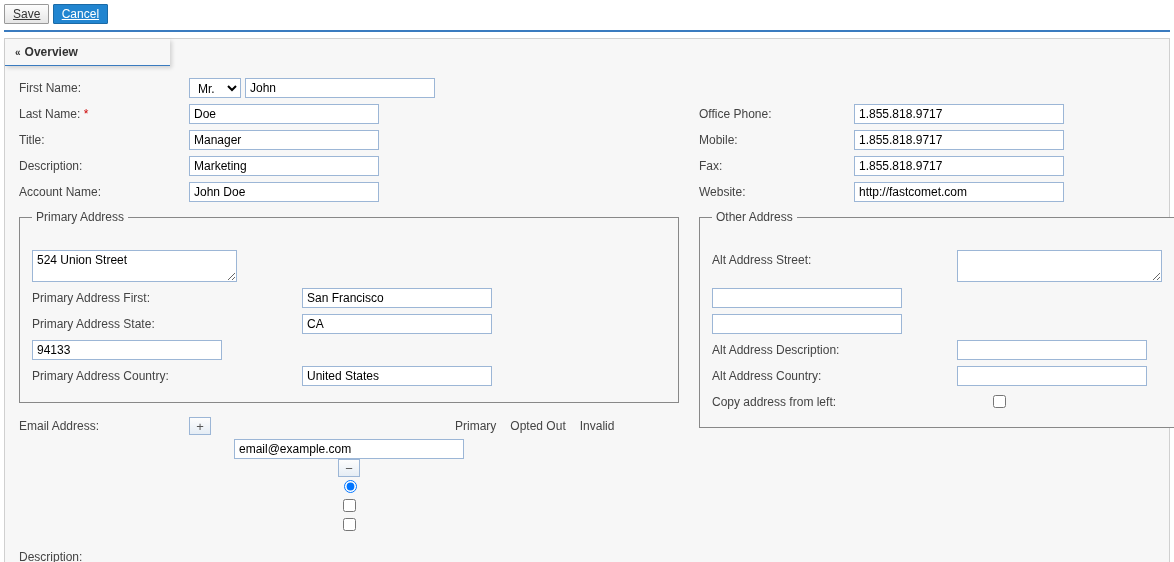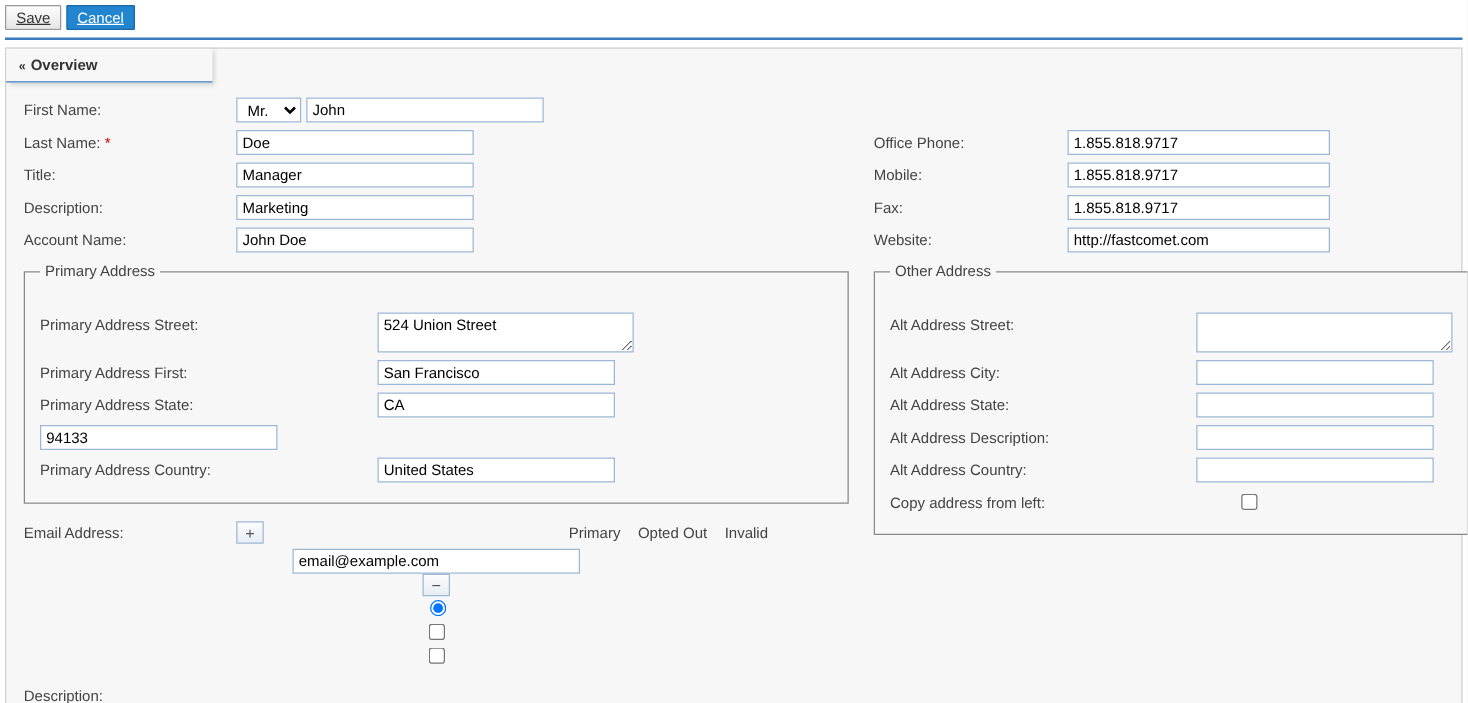--- a/index.html
+++ b/index.html
@@ -185,21 +185,20 @@
           <input type="text" value="Marketing" style="">
         </div>
         <div class="row">
           <span class="label">Account Name:</span>
           <input type="text" value="John Doe" style="">
         </div>
 
         <fieldset>
           <legend>Primary Address</legend>
           <div class="fieldset-row">
-            <span class="fieldset-label">Primary Address Street:</span>
             <textarea class="addr-textarea" style="">524 Union Street</textarea>
           </div>
           <div class="fieldset-row">
             <span class="fieldset-label">Primary Address First:</span>
             <input type="text" class="addr-input" value="San Francisco" style="">
           </div>
           <div class="fieldset-row">
             <span class="fieldset-label">Primary Address State:</span>
             <input type="text" class="addr-input" value="CA" style="">
           </div>
@@ -262,25 +261,23 @@
           <input type="text" style="width: 210px;" value="http://fastcomet.com">
         </div>
 
         <fieldset>
           <legend>Other Address</legend>
           <div class="fieldset-row">
             <span class="fieldset-label-sm">Alt Address Street:</span>
             <textarea class="addr-textarea" style=""></textarea>
           </div>
           <div class="fieldset-row">
-            <span class="fieldset-label-sm">Alt Address City:</span>
-            <input type="text" class="addr-input" value="" style="">
-          </div>
-          <div class="fieldset-row">
-            <span class="fieldset-label-sm">Alt Address State:</span>
+            <input type="text" class="addr-input" value="" style="">
+          </div>
+          <div class="fieldset-row">
             <input type="text" class="addr-input" value="" style="">
           </div>
           <div class="fieldset-row">
             <span class="fieldset-label-sm">Alt Address Description:</span>
             <input type="text" class="addr-input" value="" style="">
           </div>
           <div class="fieldset-row">
             <span class="fieldset-label-sm">Alt Address Country:</span>
             <input type="text" class="addr-input" value="" style="">
           </div>

